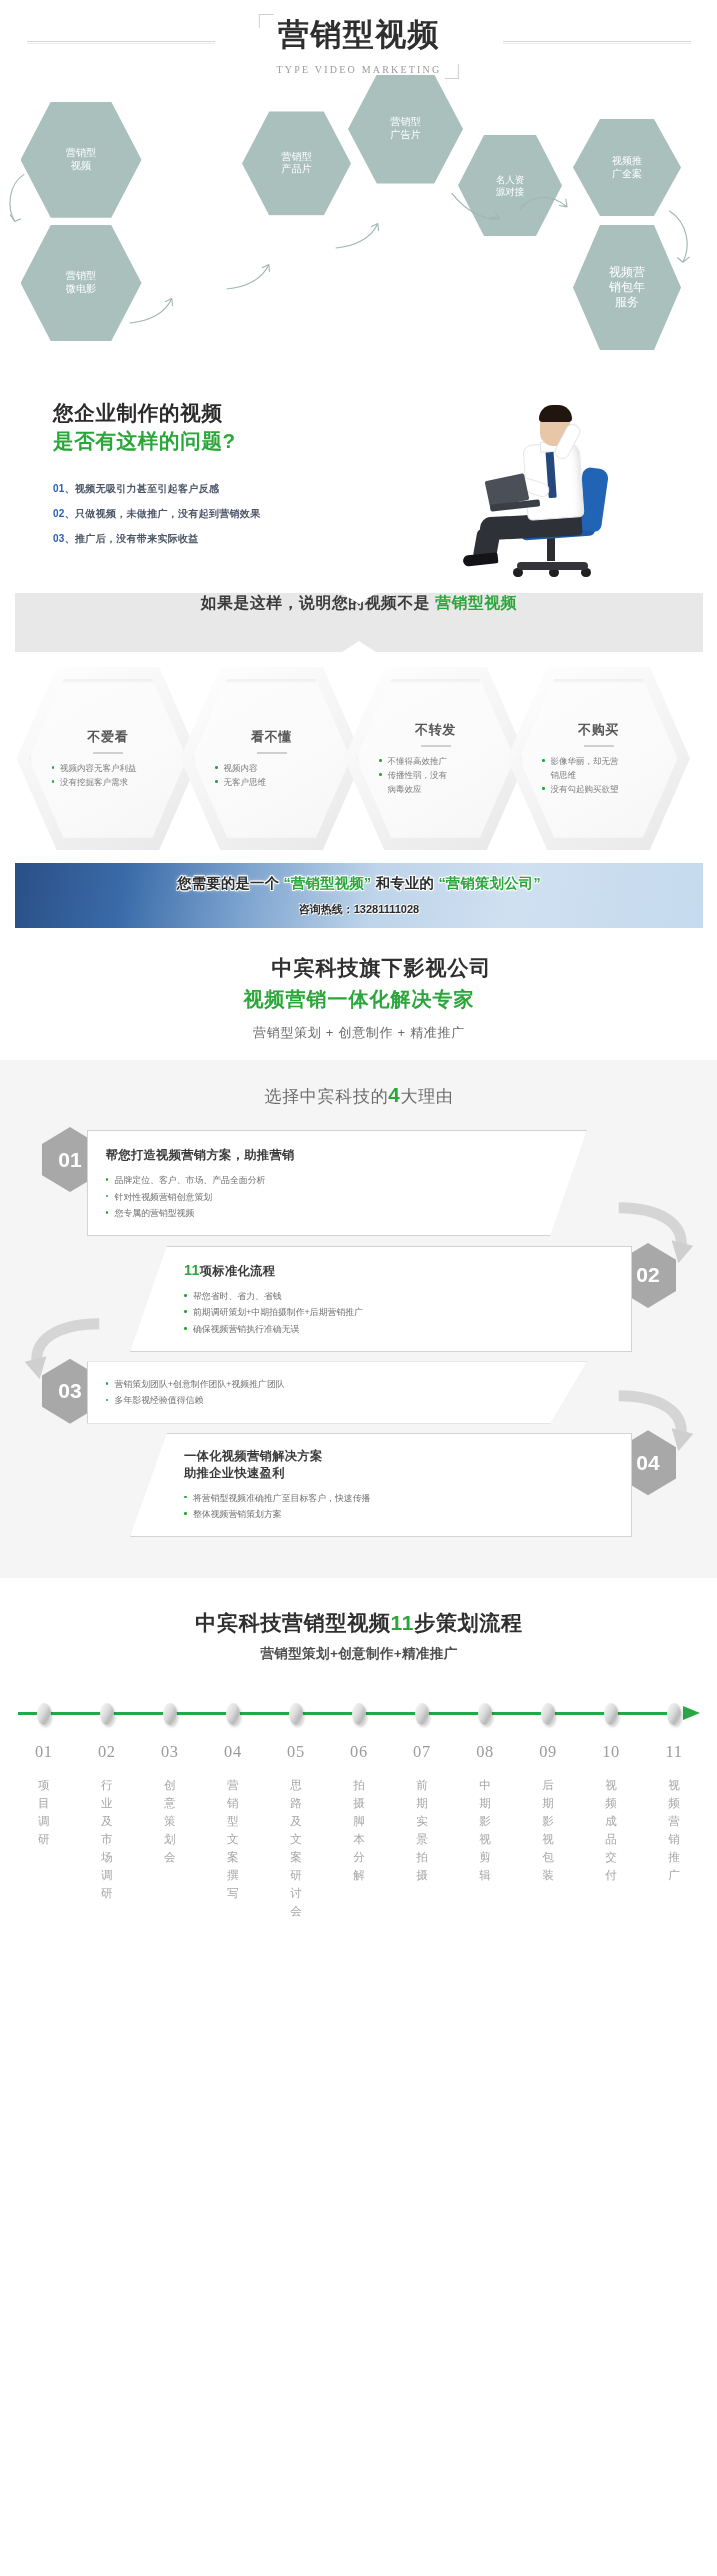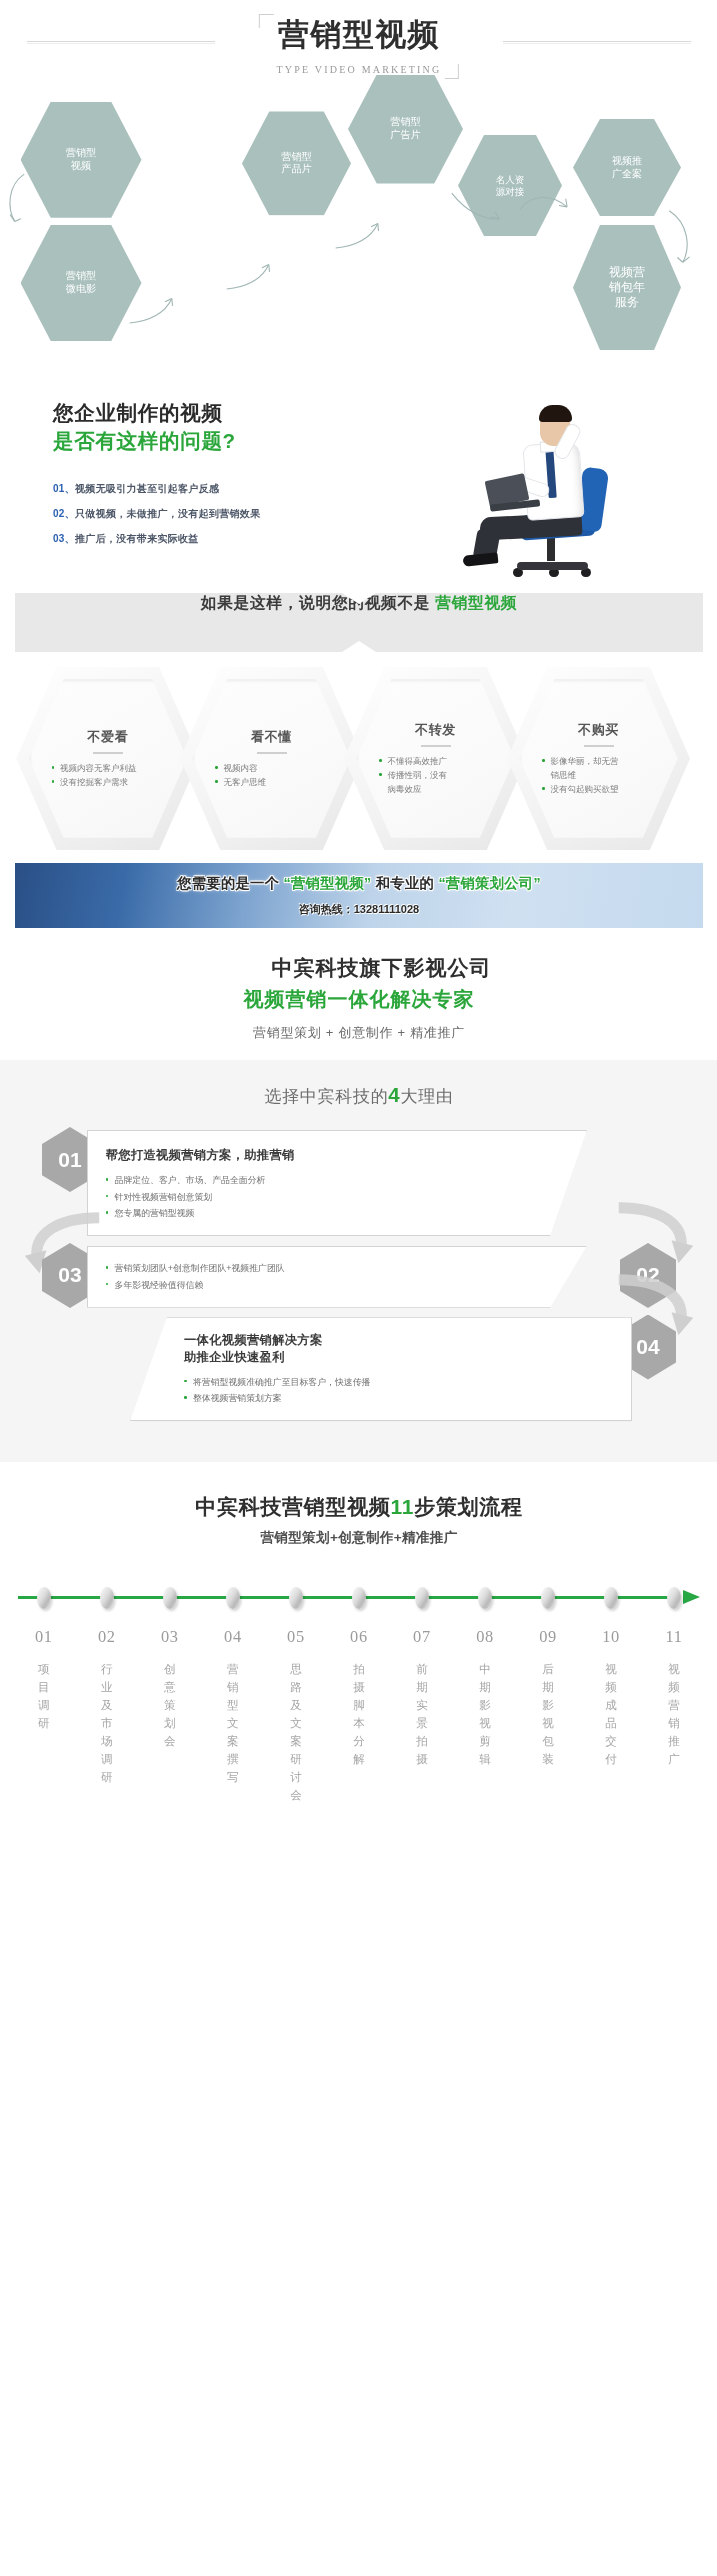--- a/index.html
+++ b/index.html
@@ -418,20 +418,28 @@
         <div class="curve" style="right:23px;bottom:-30px;">
           <svg width="82" height="65" viewBox="0 0 120 96">
               <path d="M8 10 C70 10 104 34 100 68" stroke="#cfcfcf" stroke-width="16" fill="none" stroke-linecap="butt" opacity=".85"></path>
               <path d="M86 58 L118 66 L96 92 Z" fill="#cfcfcf"></path>
             </svg>
         </div>
       </div>
 
       <div class="step right">
         <div class="badge">02</div>
+        <div class="stepcard">
+          <h4><em>11</em><span>项标准化流程</span></h4>
+          <ul>
+            <li>帮您省时、省力、省钱</li>
+            <li>前期调研策划+中期拍摄制作+后期营销推广</li>
+            <li>确保视频营销执行准确无误</li>
+          </ul>
+        </div>
         <div class="curve" style="left:23px;bottom:-30px;transform:scaleX(-1);">
           <svg width="82" height="65" viewBox="0 0 120 96">
               <path d="M8 10 C70 10 104 34 100 68" stroke="#cfcfcf" stroke-width="16" fill="none" opacity=".85"></path>
               <path d="M86 58 L118 66 L96 92 Z" fill="#cfcfcf"></path>
             </svg>
         </div>
       </div>
 
       <div class="step left">
         <div class="badge">03</div>

